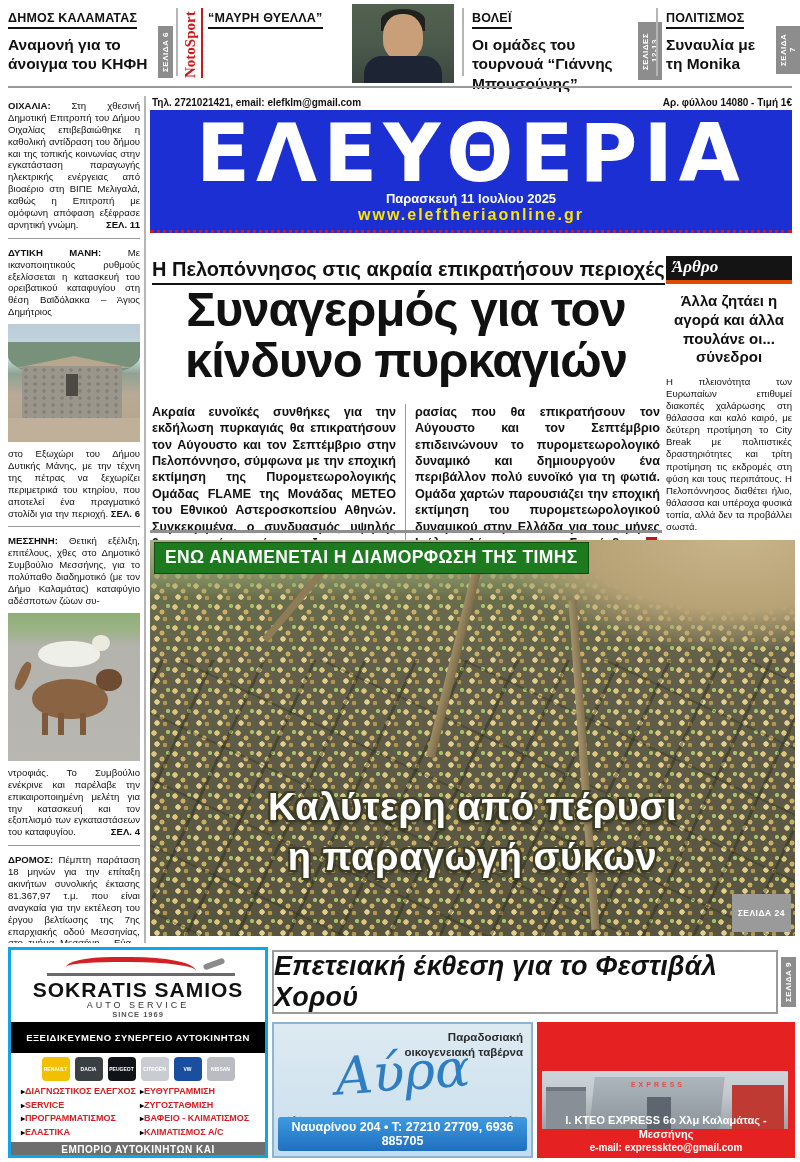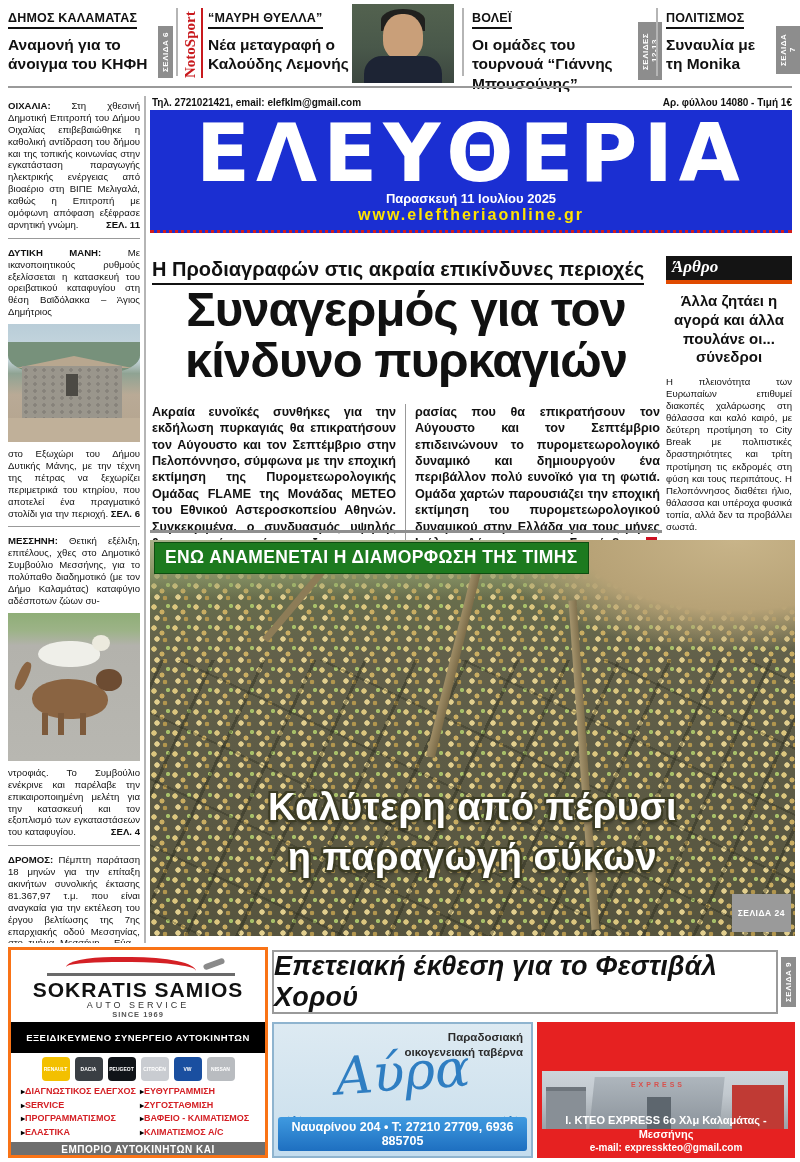--- a/index.html
+++ b/index.html
@@ -160,21 +160,21 @@
   .banner {
     position:absolute; left:272px; top:950px; width:506px; height:64px;
     border:2px solid #9a9a9a; display:flex; align-items:center; justify-content:center;
   }
   .banner .txt { font-size:27px; font-weight:bold; font-style:italic; letter-spacing:.2px; }
   .banner-badge { left:781px; top:957px; height:50px; }
 
   
   .samios {
     position:absolute; left:8px; top:947px; width:260px; height:211px;
-    border:3px solid #f97316; background:#fff; overflow:hidden; text-align:center;
+    border:3px solid #0ea5e9; background:#fff; overflow:hidden; text-align:center;
   }
   .samios .carlogo { position:relative; height:26px; margin-top:3px; }
   .samios .swoosh { position:absolute; left:55px; top:4px; width:130px; height:14px; border-radius:50% 70% 0 0/100% 140% 0 0; border-top:5px solid #d42025; }
   .samios .underln { position:absolute; left:36px; top:20px; width:188px; height:3px; background:#6a6a6a; }
   .samios .wrench { position:absolute; right:40px; top:8px; width:22px; height:6px; background:#8a8a8a; border-radius:3px; transform:rotate(-20deg); }
   .samios .nm { font-size:21px; font-weight:bold; letter-spacing:1px; line-height:1; }
   .samios .as { font-size:9px; font-weight:normal; letter-spacing:3px; color:#333; }
   .samios .since { font-size:7.5px; font-weight:bold; color:#555; letter-spacing:1px; margin-bottom:3px; }
   .samios .blackbar { background:#000; color:#fff; font-size:9.5px; font-weight:bold; letter-spacing:.5px; padding:10px 0; }
   .samios .brands { display:flex; justify-content:center; gap:5px; padding:4px 0 3px 0; }
@@ -236,21 +236,20 @@
 
   <div class="teaser" style="left:8px; width:150px;">
     <div class="sec">ΔΗΜΟΣ ΚΑΛΑΜΑΤΑΣ</div>
     <div class="ttl">Αναμονή για το άνοιγμα του ΚΗΦΗ</div>
   </div>
   <div class="vbadge" style="left:158px; top:26px; height:52px;">ΣΕΛΙΔΑ 6</div>
   <div class="vline" style="left:176px;"></div>
   <div class="notosport" style="left:182px; top:8px; height:70px;">NotoSport</div>
   <div class="teaser" style="left:208px; width:142px;">
     <div class="sec">“ΜΑΥΡΗ ΘΥΕΛΛΑ”</div>
-    <div class="ttl">Νέα μεταγραφή ο Καλούδης Λεμονής</div>
   </div>
   <div class="manphoto">
     <div class="hair"></div>
     <div class="head"></div>
     <div class="shirt"></div>
   </div>
   <div class="vline" style="left:462px;"></div>
   <div class="teaser" style="left:472px; width:162px;">
     <div class="sec">ΒΟΛΕΪ</div>
     <div class="ttl">Οι ομάδες του τουρνουά “Γιάννης Μπουσούνης”</div>
@@ -317,21 +316,21 @@
     <div class="sb-div"></div>
     <p class="blk">
       <span class="lead">ΔΡΟΜΟΣ:</span>
       <span>Πέμπτη παράταση 18 μηνών για την επίταξη ακινήτων συνολικής έκτασης 81.367,97 τ.μ. που είναι αναγκαία για την εκτέλεση του έργου βελτίωσης της 7ης επαρχιακής οδού Μεσσηνίας, στο τμήμα Μεσσήνη - Εύα - Λάμπαινα), ενέκρινε η Γενική Διεύθυνση Προδιαγραφών, Μητρώων και Απαλλοτριώσεων του υπουργείου Υποδομών και Μεταφορών.</span>
       
       <span class="clear"></span>
     </p>
   </div>
   <div class="sb-vrule"></div>
 
-  <div class="kicker">Η Προδιαγραφών στις ακραία επικίνδυνες περιοχές</div>
+  <div class="kicker">Η Πελοπόννησος στις ακραία επικρατήσουν περιοχές</div>
   <div class="headline">
     <span>Συναγερμός για τον</span><br>
     <span>κίνδυνο πυρκαγιών</span>
   </div>
   <div class="bodycols">
     <div class="cols">
       <div class="col first">Ακραία ευνοϊκές συνθήκες για την εκδήλωση πυρκαγιάς θα επικρατήσουν τον Αύγουστο και τον Σεπτέμβριο στην Πελοπόννησο, σύμφωνα με την εποχική εκτίμηση της Πυρομετεωρολογικής Ομάδας FLAME της Μονάδας ΜΕΤΕΟ του Εθνικού Αστεροσκοπείου Αθηνών. Συγκεκριμένα, ο συνδυασμός υψηλής θερμοκρασίας και έντονης ξη-</div>
       <div class="col second">
         <span>ρασίας που θα επικρατήσουν τον Αύγουστο και τον Σεπτέμβριο επιδεινώνουν το πυρομετεωρολογικό δυναμικό και δημιουργούν ένα περιβάλλον πολύ ευνοϊκό για τη φωτιά. Ομάδα χαρτών παρουσιάζει την εποχική εκτίμηση του πυρομετεωρολογικού δυναμικού στην Ελλάδα για τους μήνες Ιούλιο, Αύγουστο και Σεπτέμβριο.</span><span class="refsq"></span><b>ΣΕΛΙΔΑ 5</b>
       </div>

